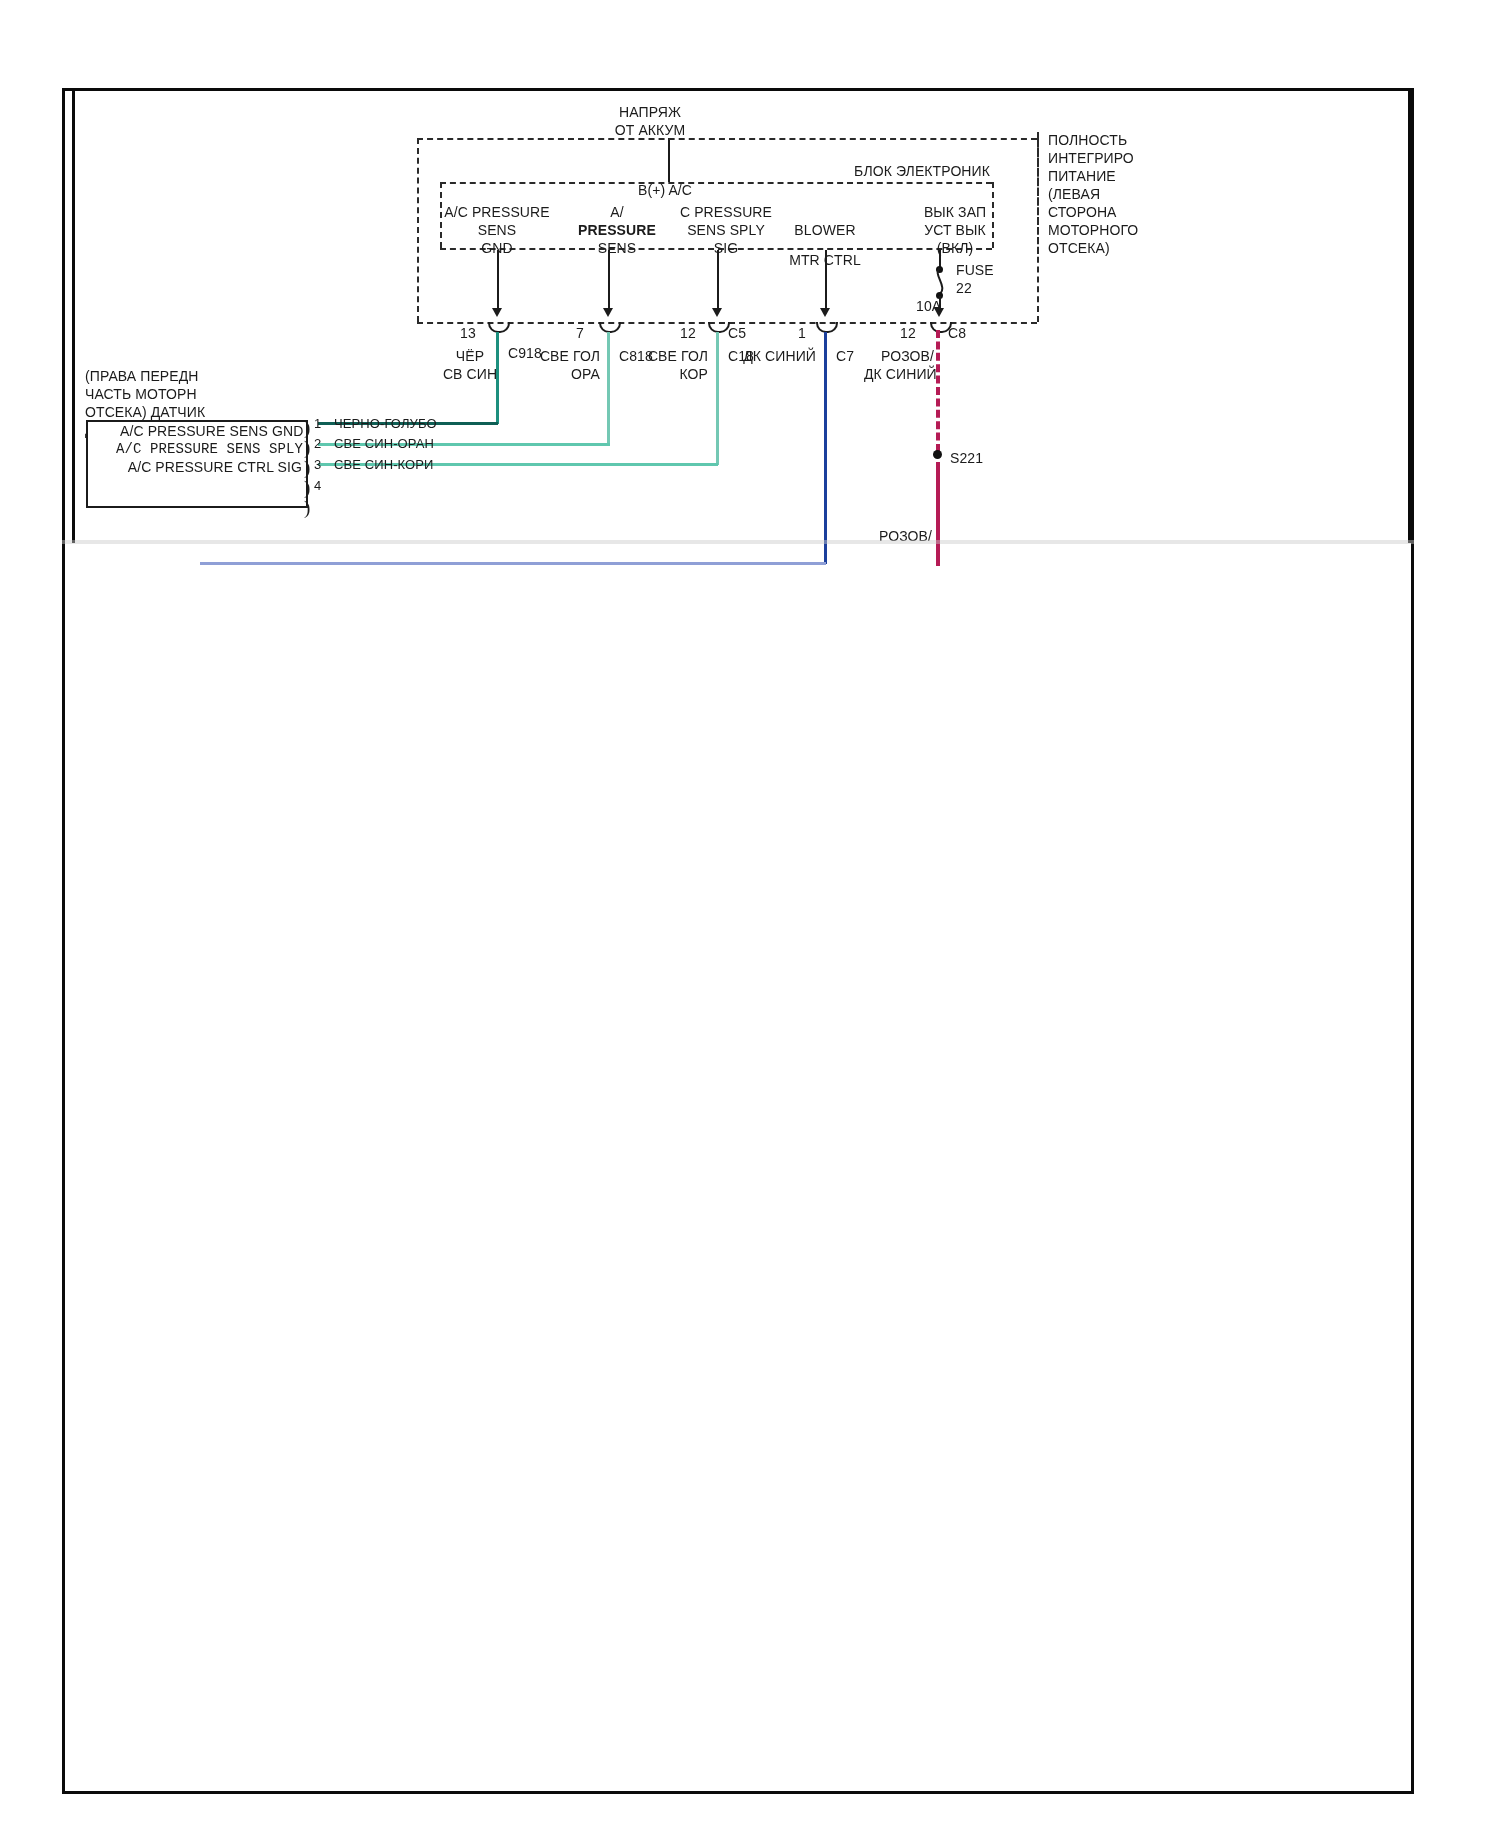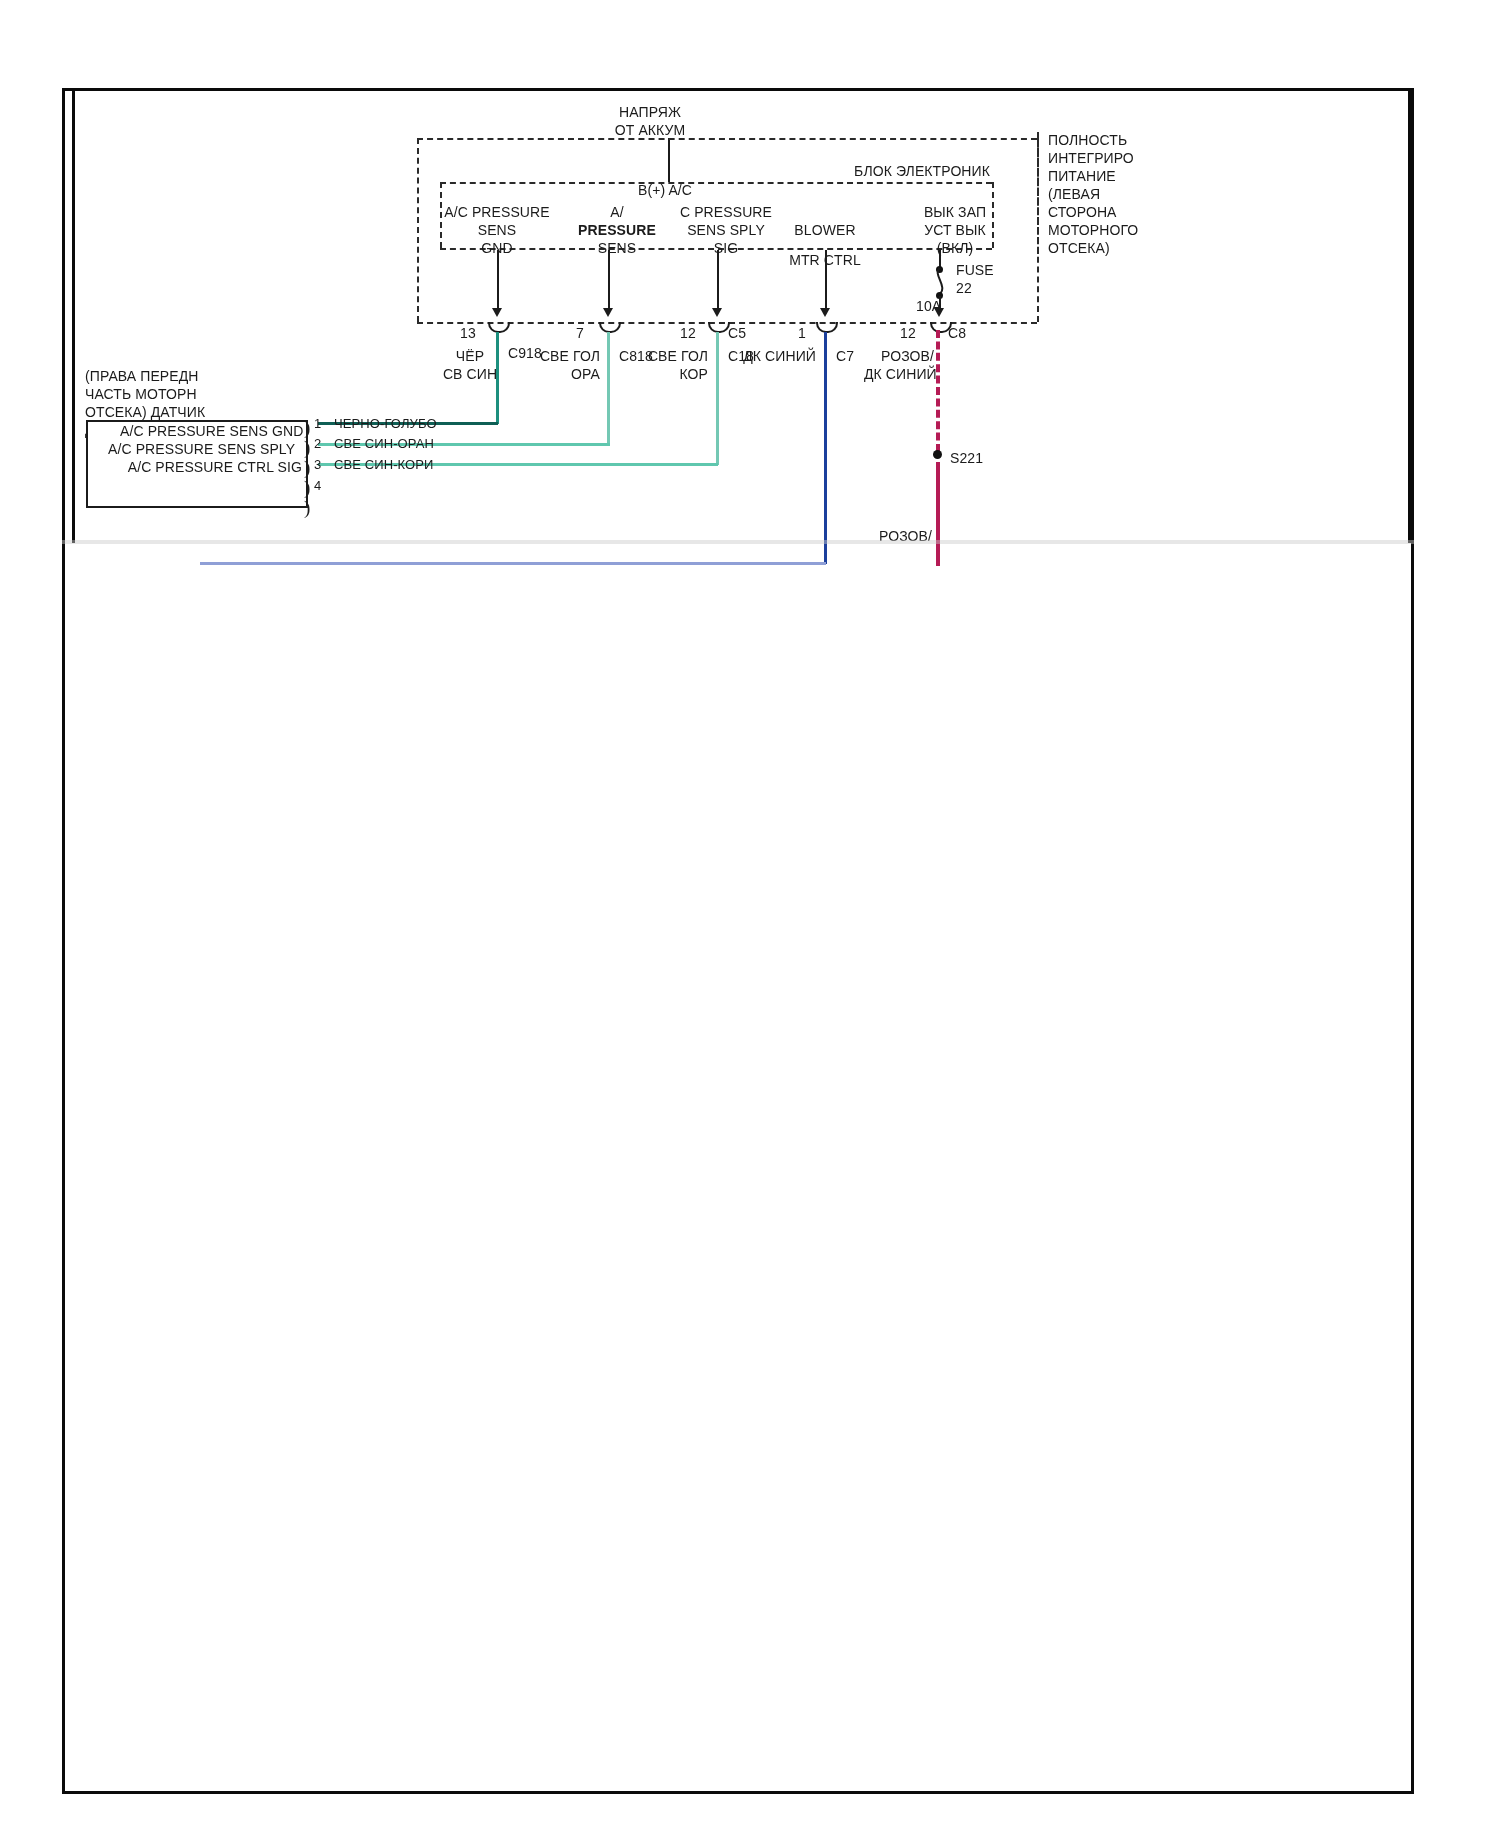--- a/index.html
+++ b/index.html
@@ -304,21 +304,21 @@
 
     <div>
       <div class="t" style="left:85px;top:368px;">(ПРАВА ПЕРЕДН</div>
       <div class="t" style="left:85px;top:386px;">ЧАСТЬ МОТОРН</div>
       <div class="t" style="left:85px;top:404px;">ОТСЕКА) ДАТЧИК</div>
       <div class="t" style="left:85px;top:422px;">ДАВЛЕН КОНДИЦ</div>
 
       <div class="conn-box" style="left:86px;top:420px;width:222px;height:88px;"></div>
 
       <div class="t r" style="left:120px;top:423px;width:182px;">A/C PRESSURE SENS GND</div>
-      <div class="t r" style="left:108px;top:441px;width:182px;">A/C PRESSURE SENS SPLY</div>
+      <div class="t r" style="left:116px;top:441px;width:182px;font-family:Liberation Mono, monospace;">A/C PRESSURE SENS SPLY</div>
       <div class="t r" style="left:120px;top:459px;width:182px;">A/C PRESSURE CTRL SIG</div>
 
       <div class="brace" style="left:304px;top:418px;">)</div>
       <div class="brace" style="left:304px;top:438px;">)</div>
       <div class="brace" style="left:304px;top:458px;">)</div>
       <div class="brace" style="left:304px;top:478px;">)</div>
       <div class="brace" style="left:304px;top:498px;">)</div>
 
       <div class="t sm" style="left:314px;top:416px;">1</div>
       <div class="t sm" style="left:314px;top:436px;">2</div>

